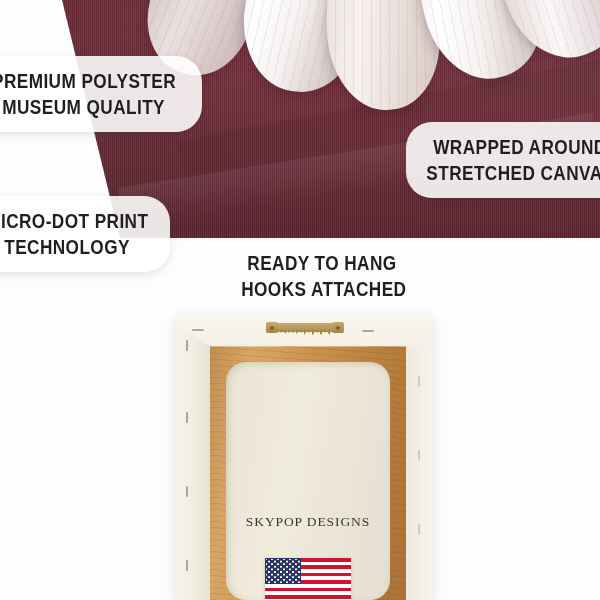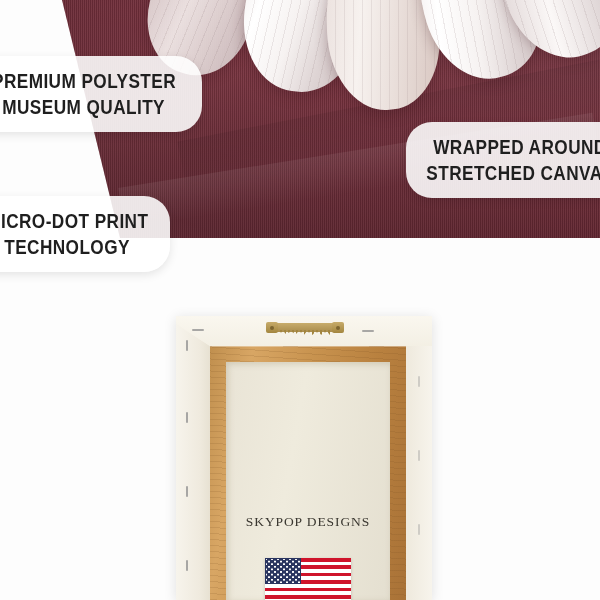--- a/index.html
+++ b/index.html
@@ -112,20 +112,21 @@
   }
   .wood-frame::after{
     content:"";position:absolute;inset:0;
     background:repeating-linear-gradient(4deg, rgba(120,78,32,.16) 0px, rgba(120,78,32,.16) 1px, rgba(255,255,255,0) 1px, rgba(255,255,255,0) 6px);
   }
   .wood-inner{
     position:absolute;left:16px;top:16px;right:16px;bottom:0;
     background:linear-gradient(100deg,#e9e4d6 0%,#efebdd 40%,#e4dfd0 100%);
     box-shadow:inset 2px 2px 6px rgba(120,100,60,.22);
     z-index:2;
+    border-radius:20px;
   }
   .brand{
     position:absolute;left:0;right:0;top:152px;text-align:center;
     font-family:"Liberation Serif", serif;
     font-size:13.5px;letter-spacing:.9px;color:#3a3730;white-space:nowrap;
   }
   
   .flag{position:absolute;left:50%;top:196px;transform:translateX(-50%);
     width:86px;height:48px;background:#ffffff;box-shadow:0 1px 3px rgba(0,0,0,.18);}
   .flag .stripes{position:absolute;inset:0;
@@ -192,20 +193,24 @@
   <div class="pill pill-left-2">
     <span>MICRO-DOT PRINT</span>
     <span>TECHNOLOGY</span>
   </div>
 
   <div class="pill pill-right-1">
     <span>WRAPPED AROUND</span>
     <span>STRETCHED CANVAS</span>
   </div>
 
+  <div class="plain-label">
+    <span>READY TO HANG</span>
+    <span>HOOKS ATTACHED</span>
+  </div>
 
   <div class="canvas-wrap">
     <div class="canvas-back"></div>
     <div class="edge-right"></div>
     <div class="edge-left"></div>
     <div class="edge-top"></div>
 
     <div class="wood-frame">
       <div class="wood-inner">
         <div class="brand">SKYPOP DESIGNS</div>

